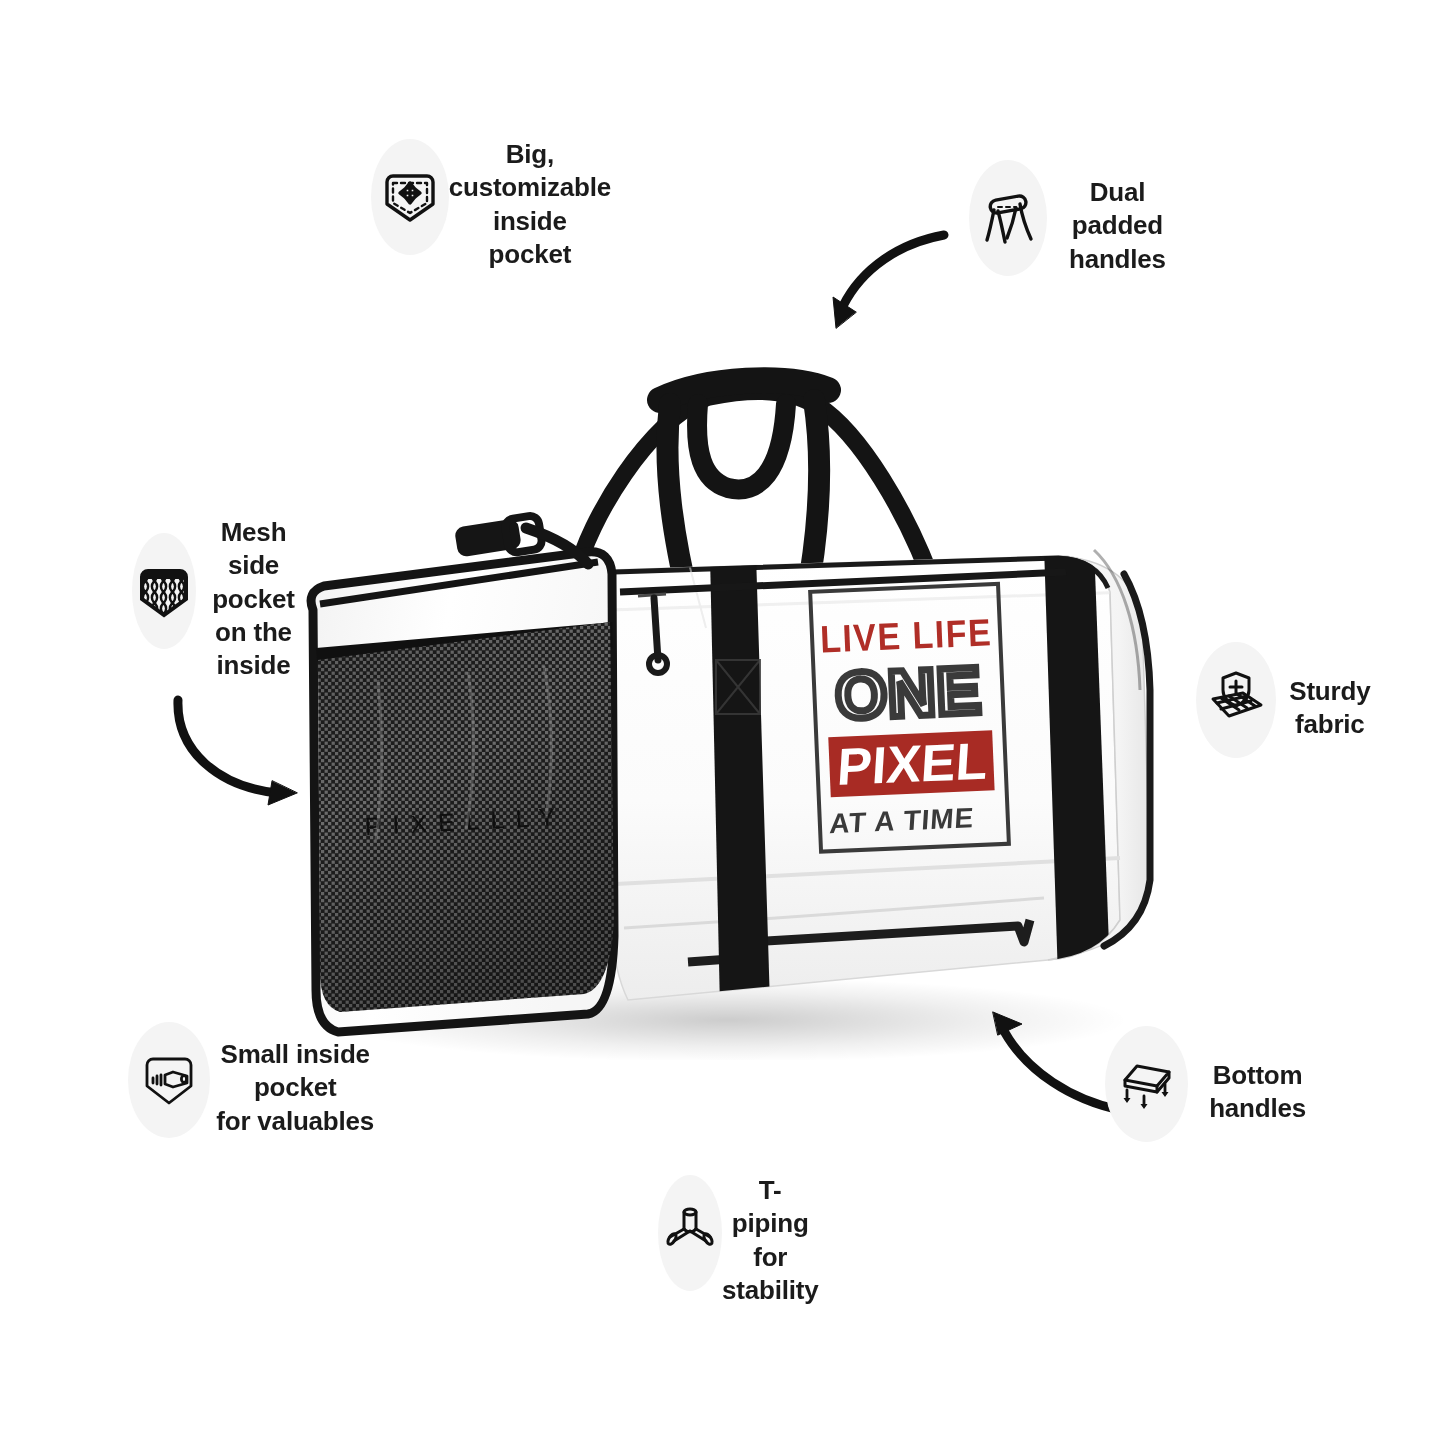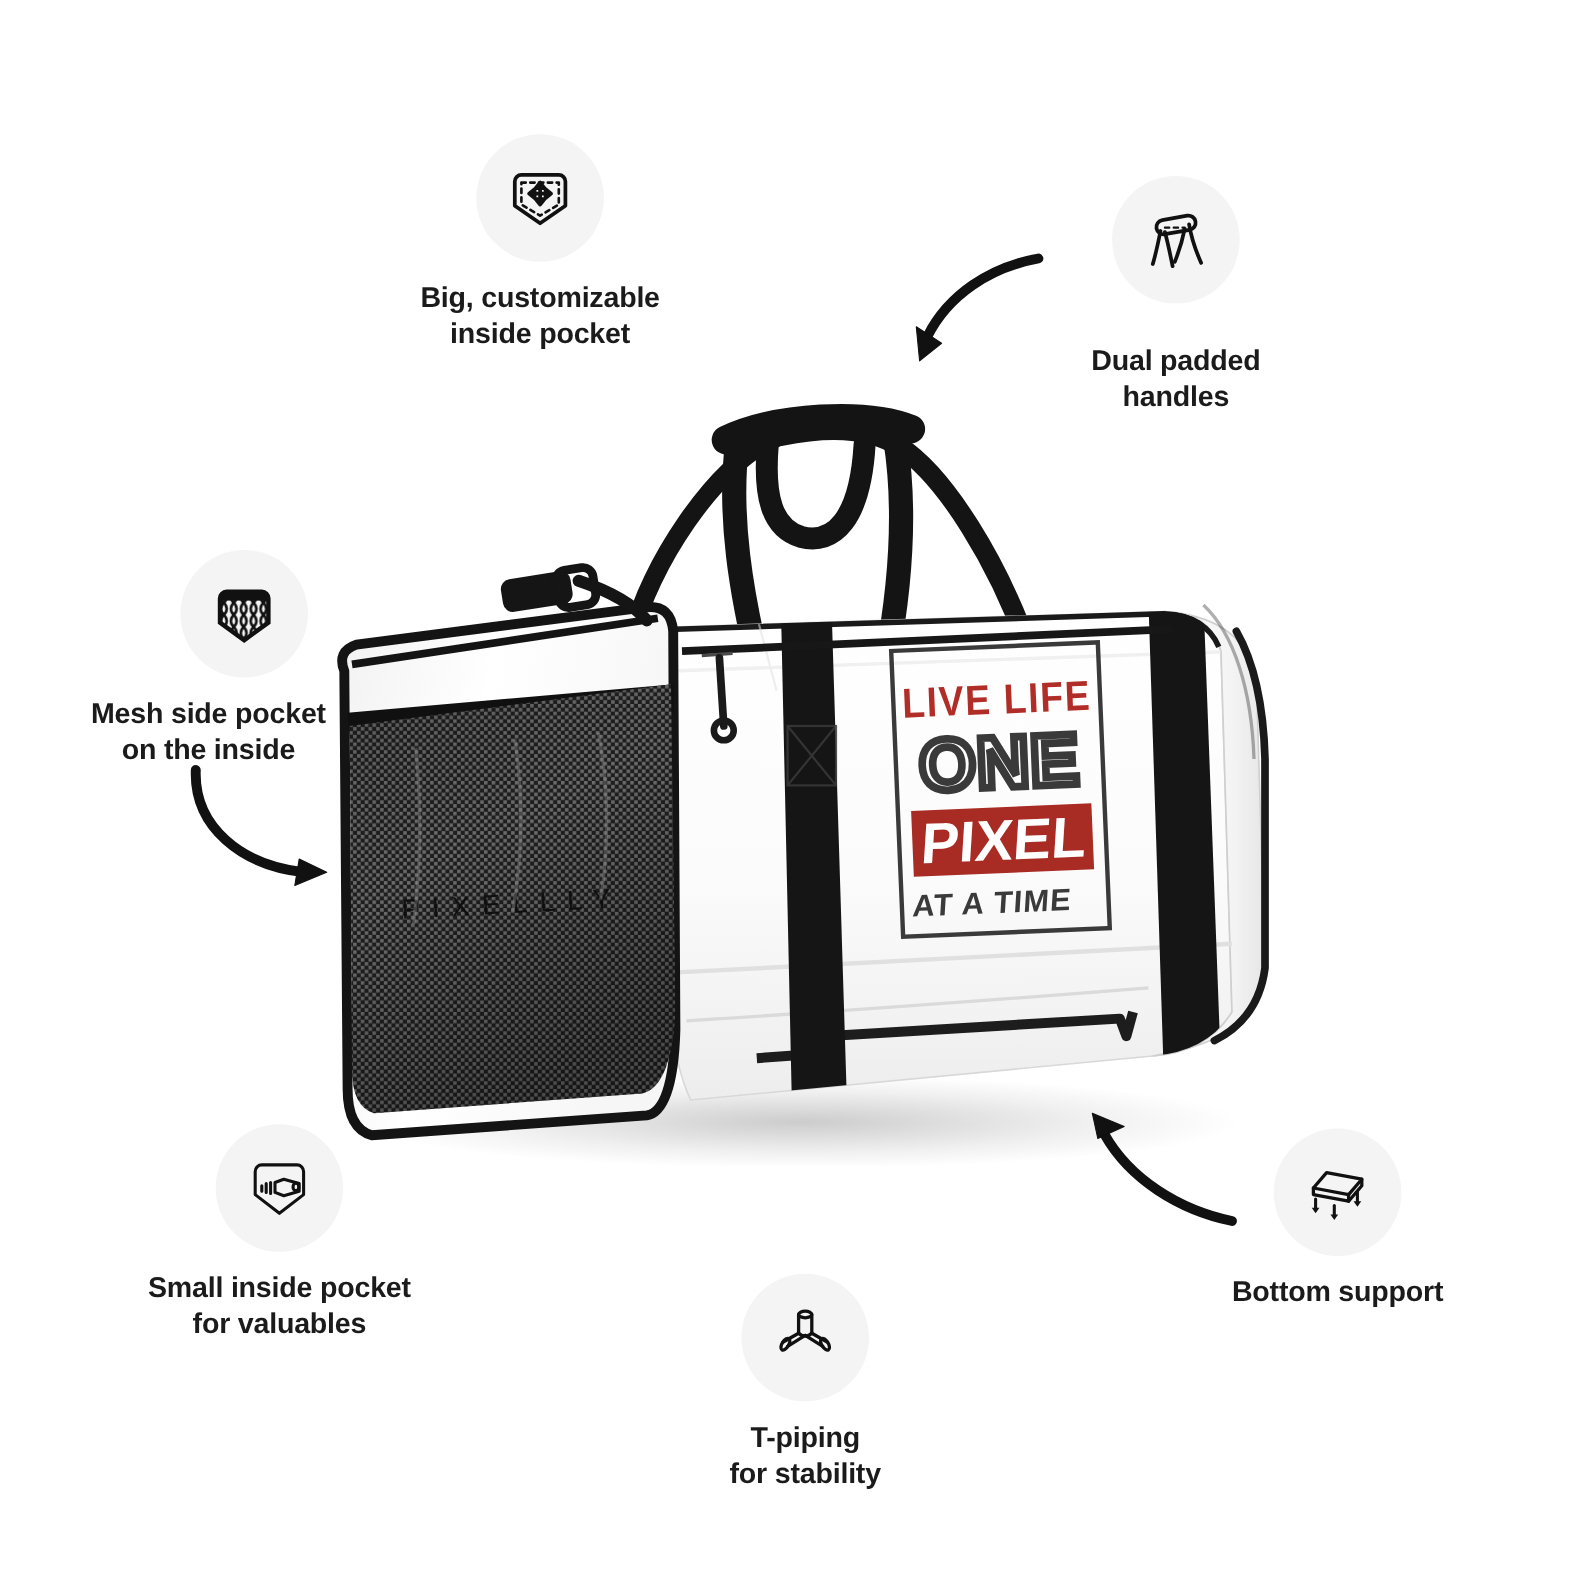--- a/index.html
+++ b/index.html
@@ -5,21 +5,21 @@
   * { box-sizing: border-box; margin: 0; padding: 0; }
   html, body {
     width: 1445px; height: 1445px;
     background: #ffffff;
     font-family: "Liberation Sans", sans-serif;
     overflow: hidden;
   }
   #stage { position: relative; width: 1445px; height: 1445px; background: #fff; }
 
   
-  .feature { position: absolute; display: flex; flex-direction: column; align-items: center; }
+  .feature { position: absolute; display: flex; flex-direction: row; align-items: center; }
   .badge {
     width: 116px; height: 116px; border-radius: 50%;
     background: #f4f4f4;
     display: flex; align-items: center; justify-content: center;
   }
   .badge svg { display: block; }
   .flabel {
     margin-top: 16px;
     font-size: 26px; font-weight: 700; line-height: 1.28;
     color: #1b1b1b; text-align: center; letter-spacing: -0.2px;
@@ -254,20 +254,32 @@
           <rect x="0" y="0" width="64" height="64" fill="url(#netp)"></rect>
           <rect x="6" y="10" width="52" height="10" fill="#111"></rect>
         </g>
         <path d="M10,18 a6,6 0 0 1 6,-6 h32 a6,6 0 0 1 6,6 v22 L32,56 L10,40 Z" fill="none" stroke="#111" stroke-width="4"></path>
       </svg>
     </div>
     <div class="flabel">Mesh side pocket
 on the inside</div>
   </div>
 
+  <div class="feature f-sturdy">
+    <div class="badge">
+      <svg width="66" height="66" viewBox="0 0 66 66" fill="none" stroke="#111" stroke-width="3" stroke-linecap="round" stroke-linejoin="round">
+        <path d="M33,6 L46,11 v12 c0,8 -6,13 -13,16 c-7,-3 -13,-8 -13,-16 V11 Z"></path>
+        <path d="M33,14 v12 M27,20 h12"></path>
+        <path d="M10,32 L40,26 L58,38 L26,49 Z"></path>
+        <path d="M18,31 L36,43 M26,29 L44,41 M34,27 L52,39"></path>
+        <path d="M14,36 L44,29 M18,42 L48,34"></path>
+      </svg>
+    </div>
+    <div class="flabel">Sturdy fabric</div>
+  </div>
 
   <div class="feature f-small">
     <div class="badge">
       <svg width="66" height="66" viewBox="0 0 66 66" fill="none" stroke="#111" stroke-width="2.8" stroke-linecap="round" stroke-linejoin="round">
         <path d="M11,18 a6,6 0 0 1 6,-6 h32 a6,6 0 0 1 6,6 v21 L33,56 L11,39 Z"></path>
         <path d="M17,31 v5 M21,29 v8 M25,28 v10"></path>
         <path d="M29,28 l8,-3 l14,4 v7 l-14,4 l-8,-3 Z"></path>
         <ellipse cx="48" cy="32" rx="2.6" ry="3.4"></ellipse>
       </svg>
     </div>
@@ -300,16 +312,16 @@
         <g stroke-width="2.8">
           <path d="M14,40 v10"></path>
             <path d="M14,53 l-3.5,-5 h7 Z" fill="#111" stroke="none"></path>
           <path d="M31,46 v10"></path>
             <path d="M31,59 l-3.5,-5 h7 Z" fill="#111" stroke="none"></path>
           <path d="M52,34 v10"></path>
             <path d="M52,47 l-3.5,-5 h7 Z" fill="#111" stroke="none"></path>
         </g>
       </svg>
     </div>
-    <div class="flabel">Bottom support</div>
+    <div class="flabel">Bottom handles</div>
   </div>
 
 </div>
 
 </body></html>

